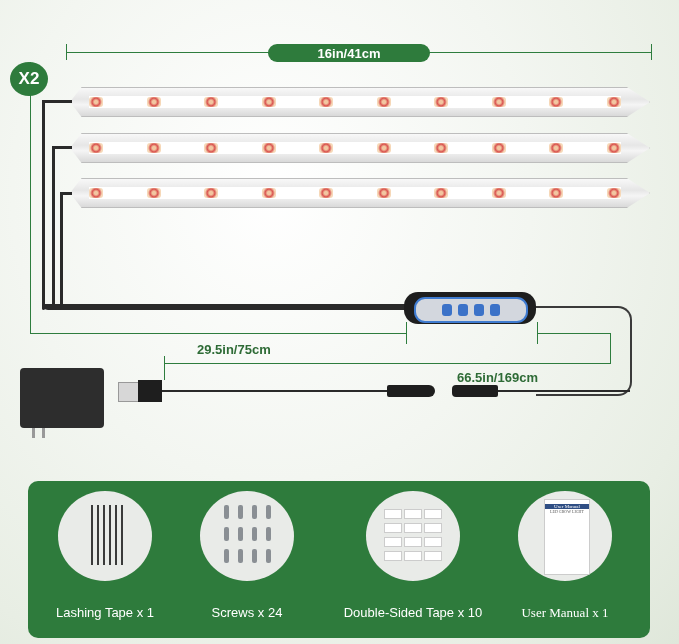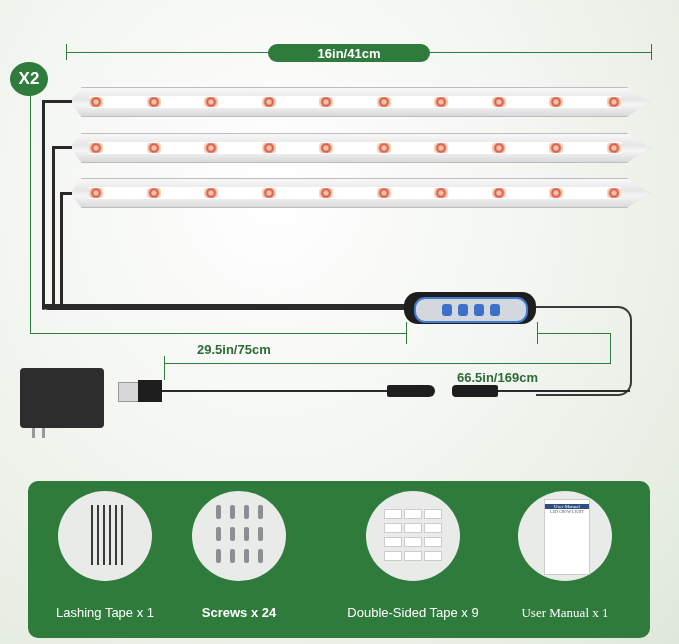--- a/index.html
+++ b/index.html
@@ -135,21 +135,21 @@
     <div class="circle">
       <span class="tie" style="left:33px;"></span>
         <span class="tie" style="left:39px;"></span>
         <span class="tie" style="left:45px;"></span>
       <span class="tie" style="left:51px;"></span>
         <span class="tie" style="left:57px;"></span>
         <span class="tie" style="left:63px;"></span>
     </div>
     <div class="label">Lashing Tape x 1</div>
   </div>
-  <div class="item" style="left:136px;font-weight:bold;">
+  <div class="item" style="left:144px;">
     <div class="circle">
       <span class="screw" style="left:24px;top:14px"></span>
         <span class="screw" style="left:38px;top:14px"></span>
         <span class="screw" style="left:52px;top:14px"></span>
         <span class="screw" style="left:66px;top:14px"></span>
       <span class="screw" style="left:24px;top:36px"></span>
         <span class="screw" style="left:38px;top:36px"></span>
         <span class="screw" style="left:52px;top:36px"></span>
         <span class="screw" style="left:66px;top:36px"></span>
       <span class="screw" style="left:24px;top:58px"></span>
@@ -167,21 +167,21 @@
       <span class="tape" style="left:18px;top:32px"></span>
         <span class="tape" style="left:38px;top:32px"></span>
         <span class="tape" style="left:58px;top:32px"></span>
       <span class="tape" style="left:18px;top:46px"></span>
         <span class="tape" style="left:38px;top:46px"></span>
         <span class="tape" style="left:58px;top:46px"></span>
       <span class="tape" style="left:18px;top:60px"></span>
         <span class="tape" style="left:38px;top:60px"></span>
         <span class="tape" style="left:58px;top:60px"></span>
     </div>
-    <div class="label">Double-Sided Tape x 9</div>
+    <div class="label">Double-Sided Tape x 10</div>
   </div>
   <div class="item" style="left:462px;font-family:Liberation Serif, serif;">
     <div class="circle">
       <div class="manual">
         <div class="manual-hdr">User Manual</div>
         <div style="font-size:4px;text-align:center;color:#555;">LED GROW LIGHT</div>
       </div>
     </div>
     <div class="label">User Manual x 1</div>
   </div>

